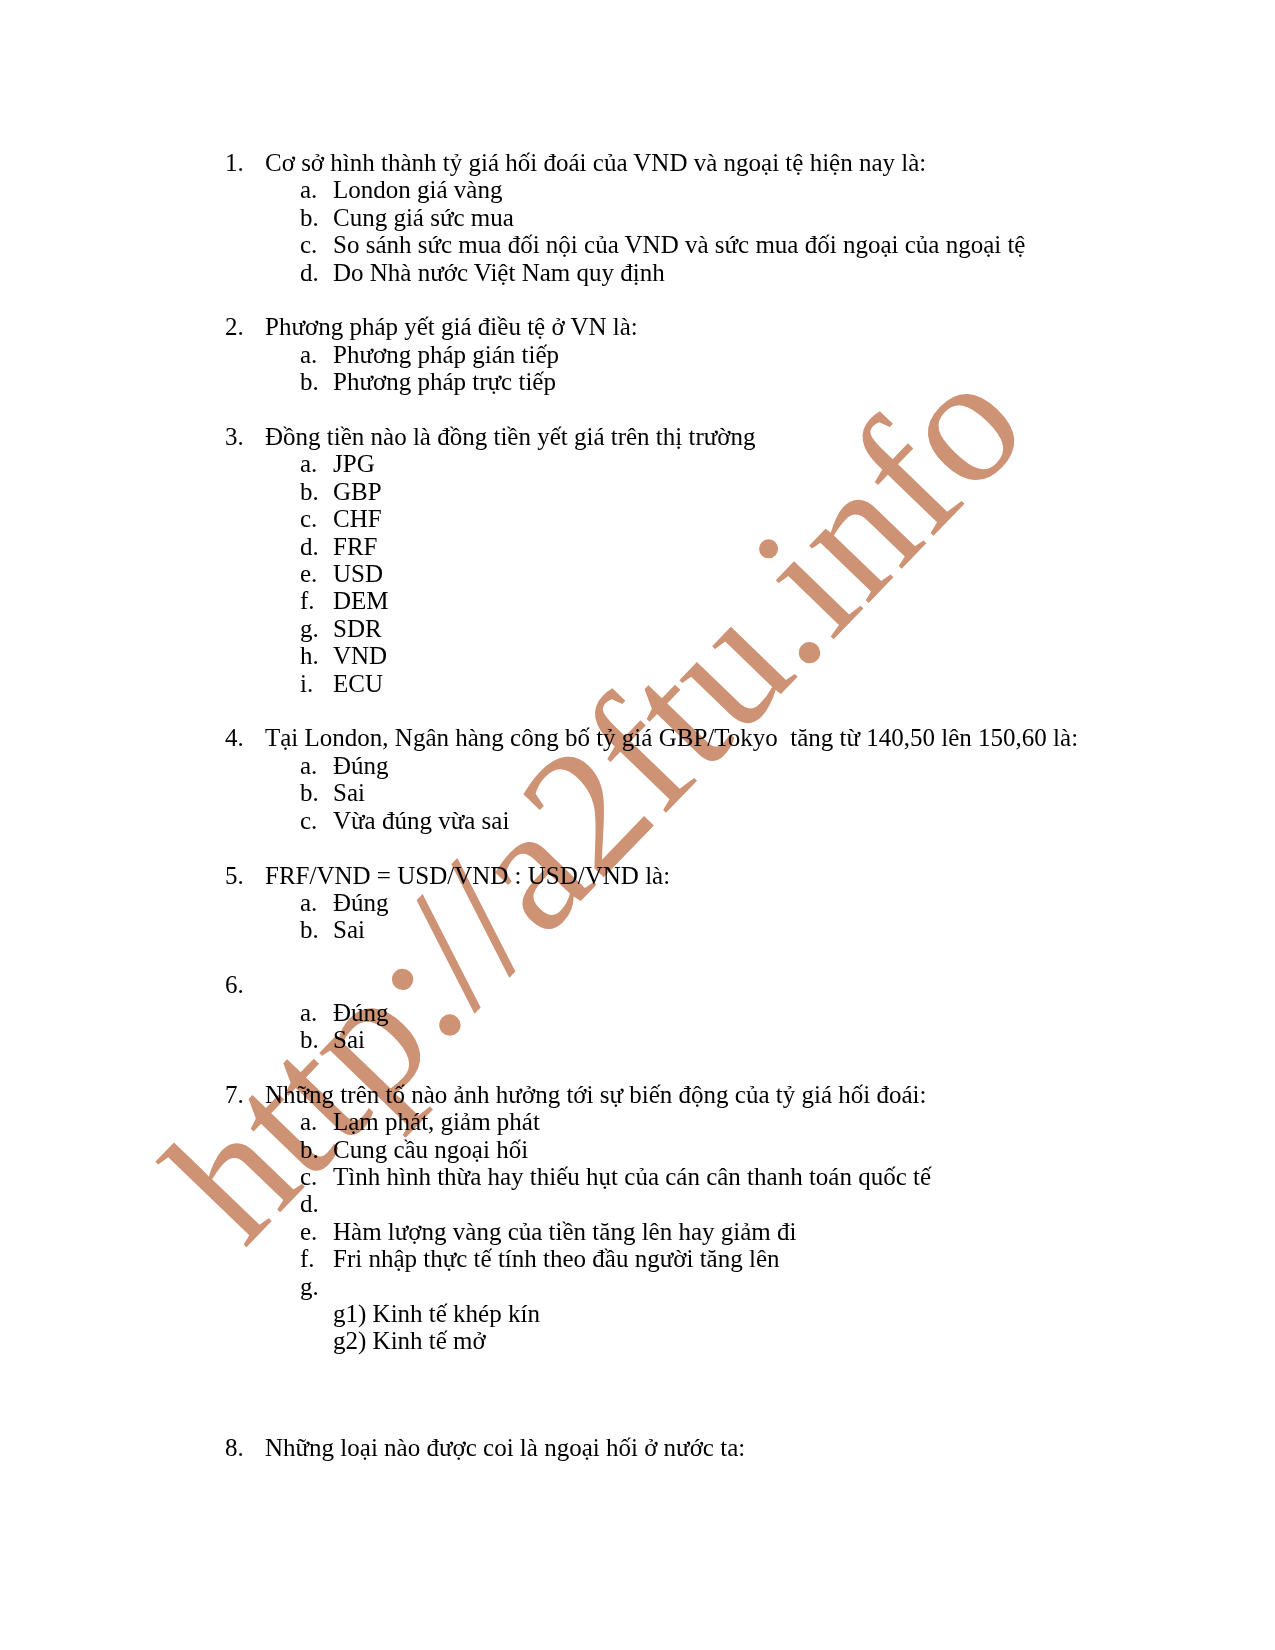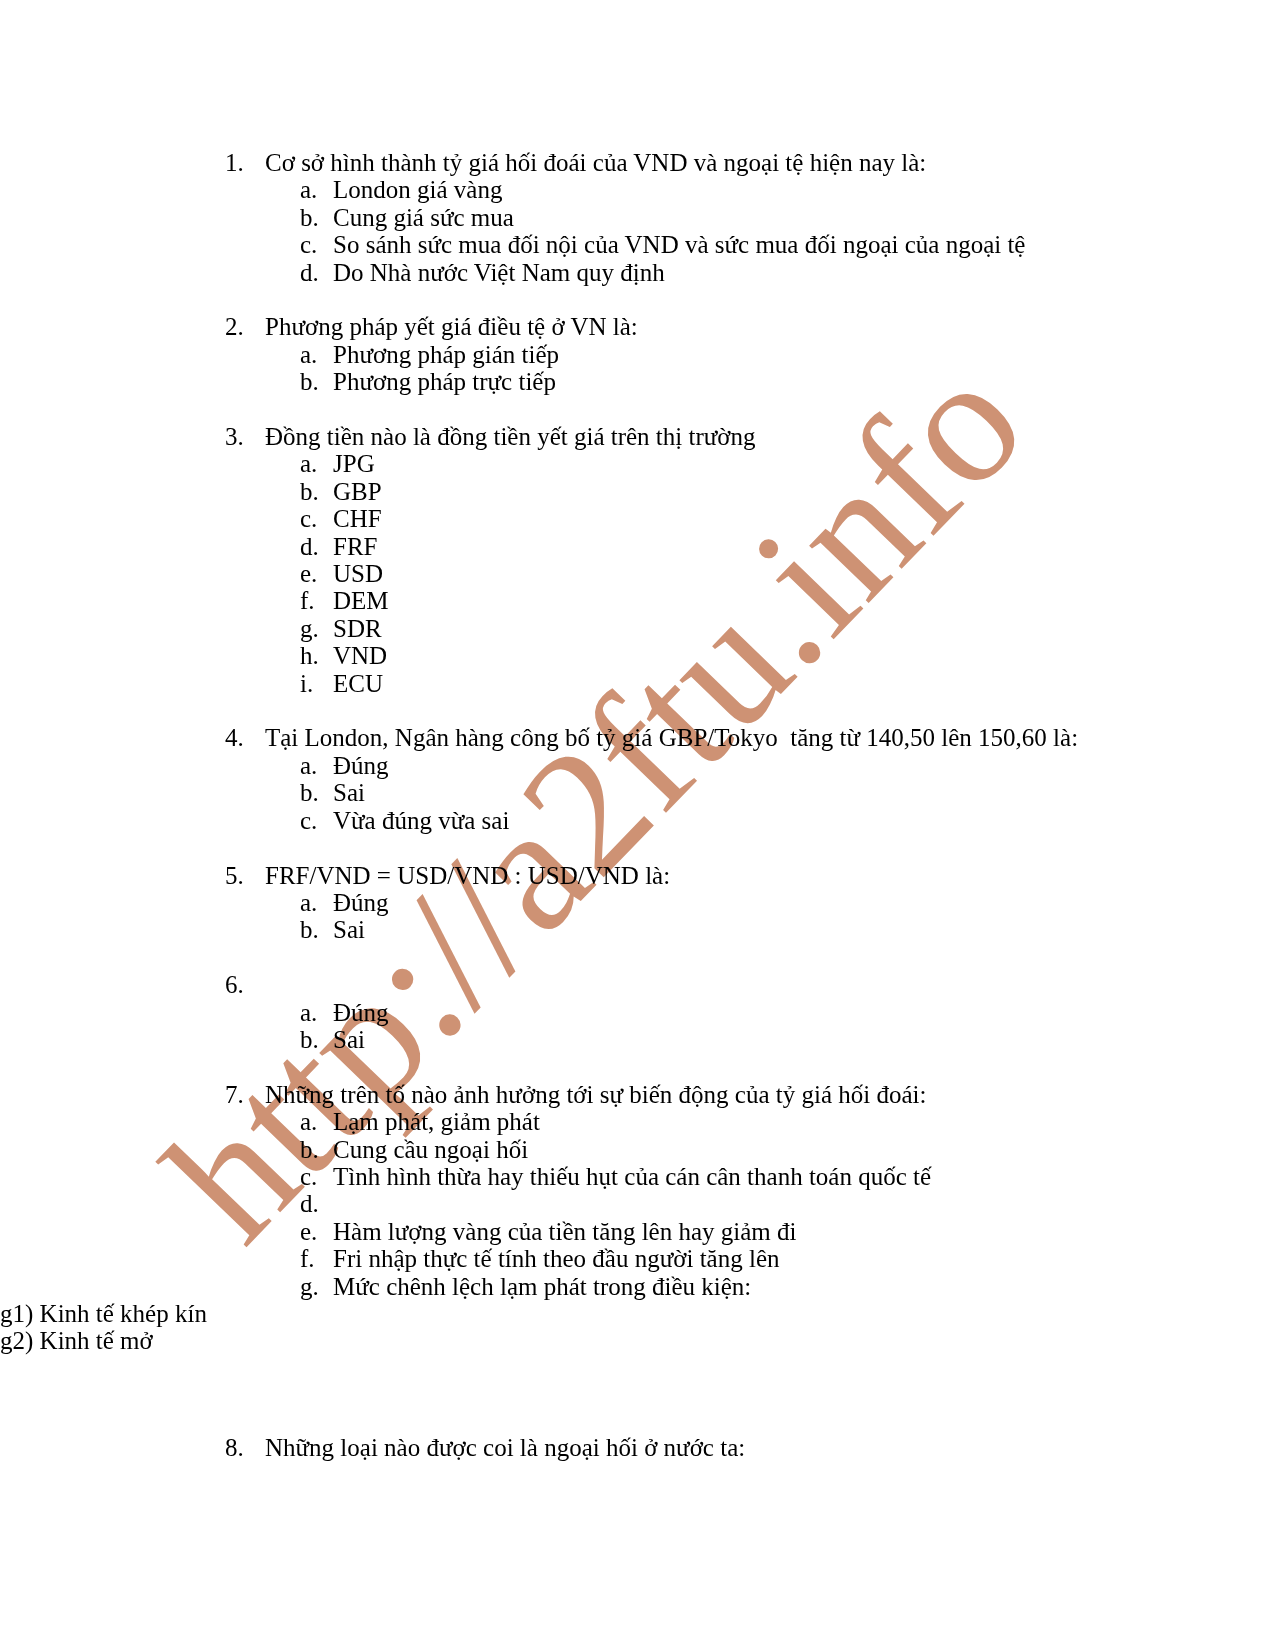--- a/index.html
+++ b/index.html
@@ -35,21 +35,21 @@
     font-size: 25px;
     line-height: 27.4px;
   }
   .qblock { margin: 0 0 27.4px 0; }
   .qblock:last-child { margin-top: 79px; margin-bottom: 0; }
   .q-row { display: flex; padding-left: 225px; }
   .q-num { width: 40px; flex: 0 0 40px; }
   .q-text { white-space: pre-wrap; }
   .opt-row { display: flex; padding-left: 300px; }
   .opt-letter { width: 33px; flex: 0 0 33px; }
-  .sub-row { }
+  .sub-row { padding-left: 333px; }
 </style>
 </head>
 <body>
 
 <div class="page">
   <div class="watermark">http://a2ftu.info</div>
   <div class="content">
       <div class="qblock">
     <div class="q-row">
       <span class="q-num">1.</span>
@@ -196,21 +196,20 @@
         <div class="opt-row">
     <span class="opt-letter">e.</span>
     <span class="opt-text">Hàm lượng vàng của tiền tăng lên hay giảm đi</span>
   </div>
         <div class="opt-row">
     <span class="opt-letter">f.</span>
     <span class="opt-text">Fri nhập thực tế tính theo đầu người tăng lên</span>
   </div>
         <div class="opt-row">
     <span class="opt-letter">g.</span>
-    <span class="opt-text">Mức chênh lệch lạm phát trong điều kiện:</span>
   </div>
         <div class="sub-row">g1) Kinh tế khép kín</div>
         <div class="sub-row">g2) Kinh tế mở</div>
       </div>
       <div class="qblock">
     <div class="q-row">
       <span class="q-num">8.</span>
       <span class="q-text">Những loại nào được coi là ngoại hối ở nước ta:</span>
     </div>
   </div>

